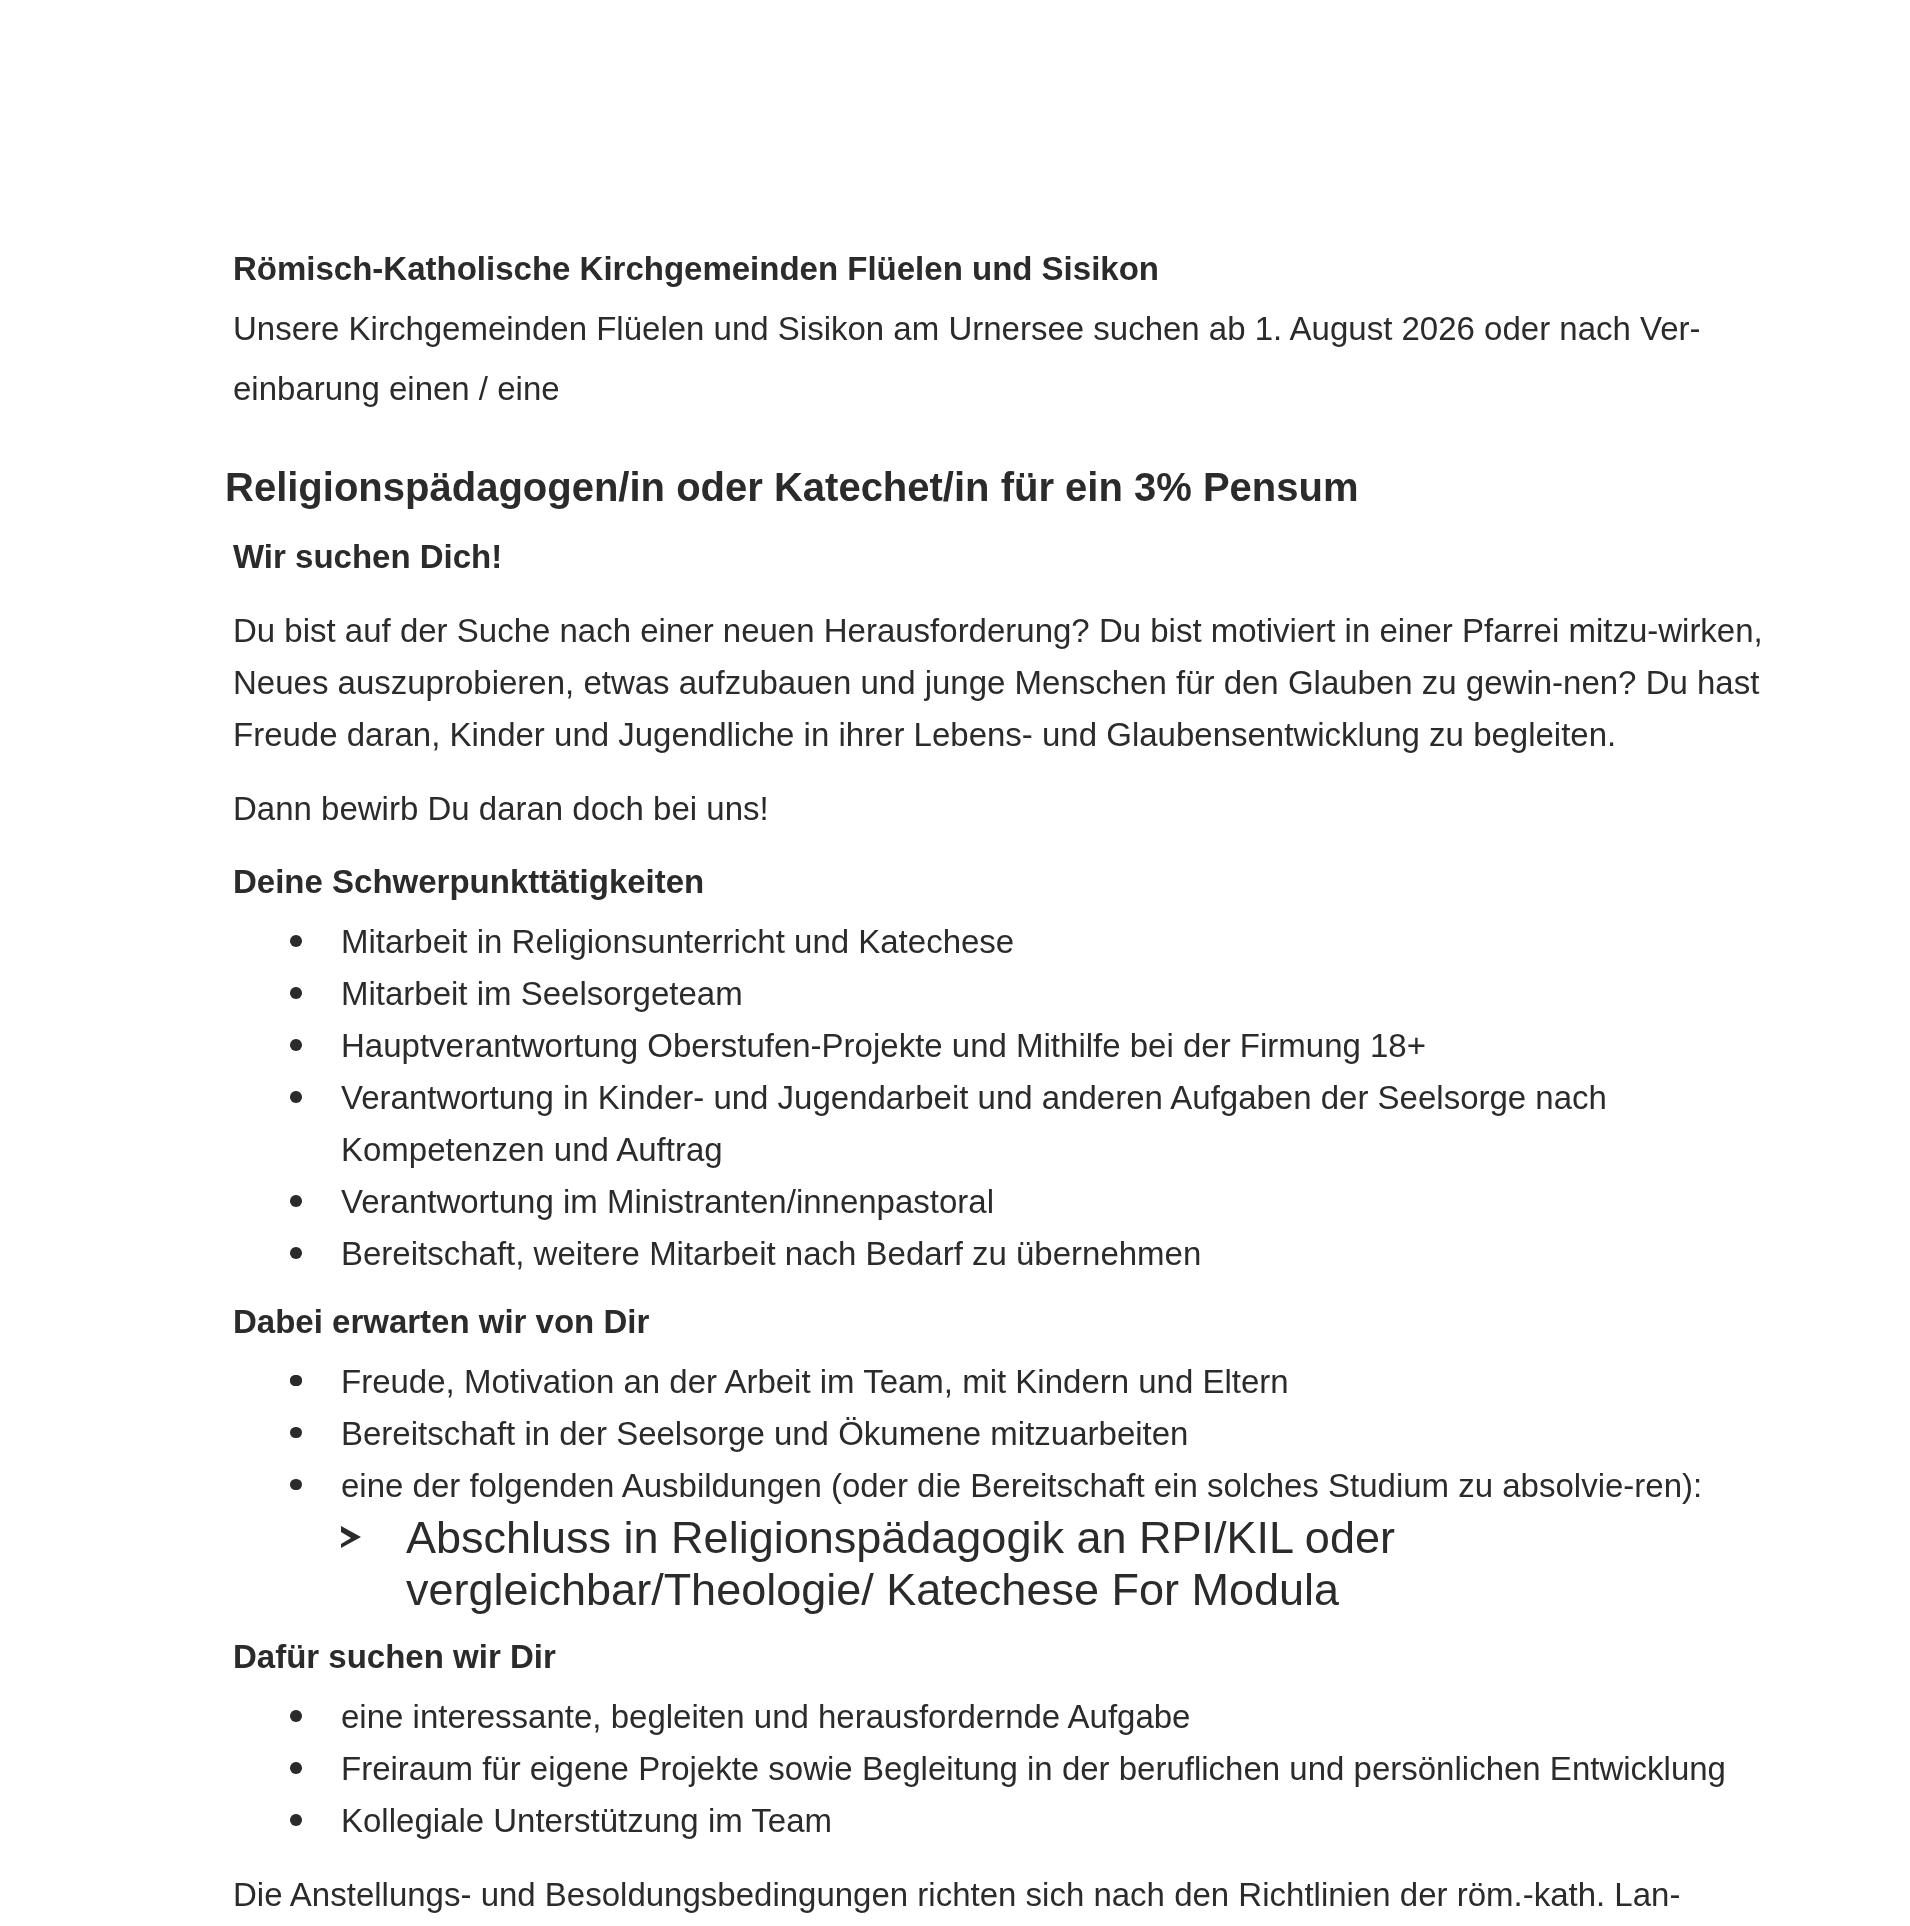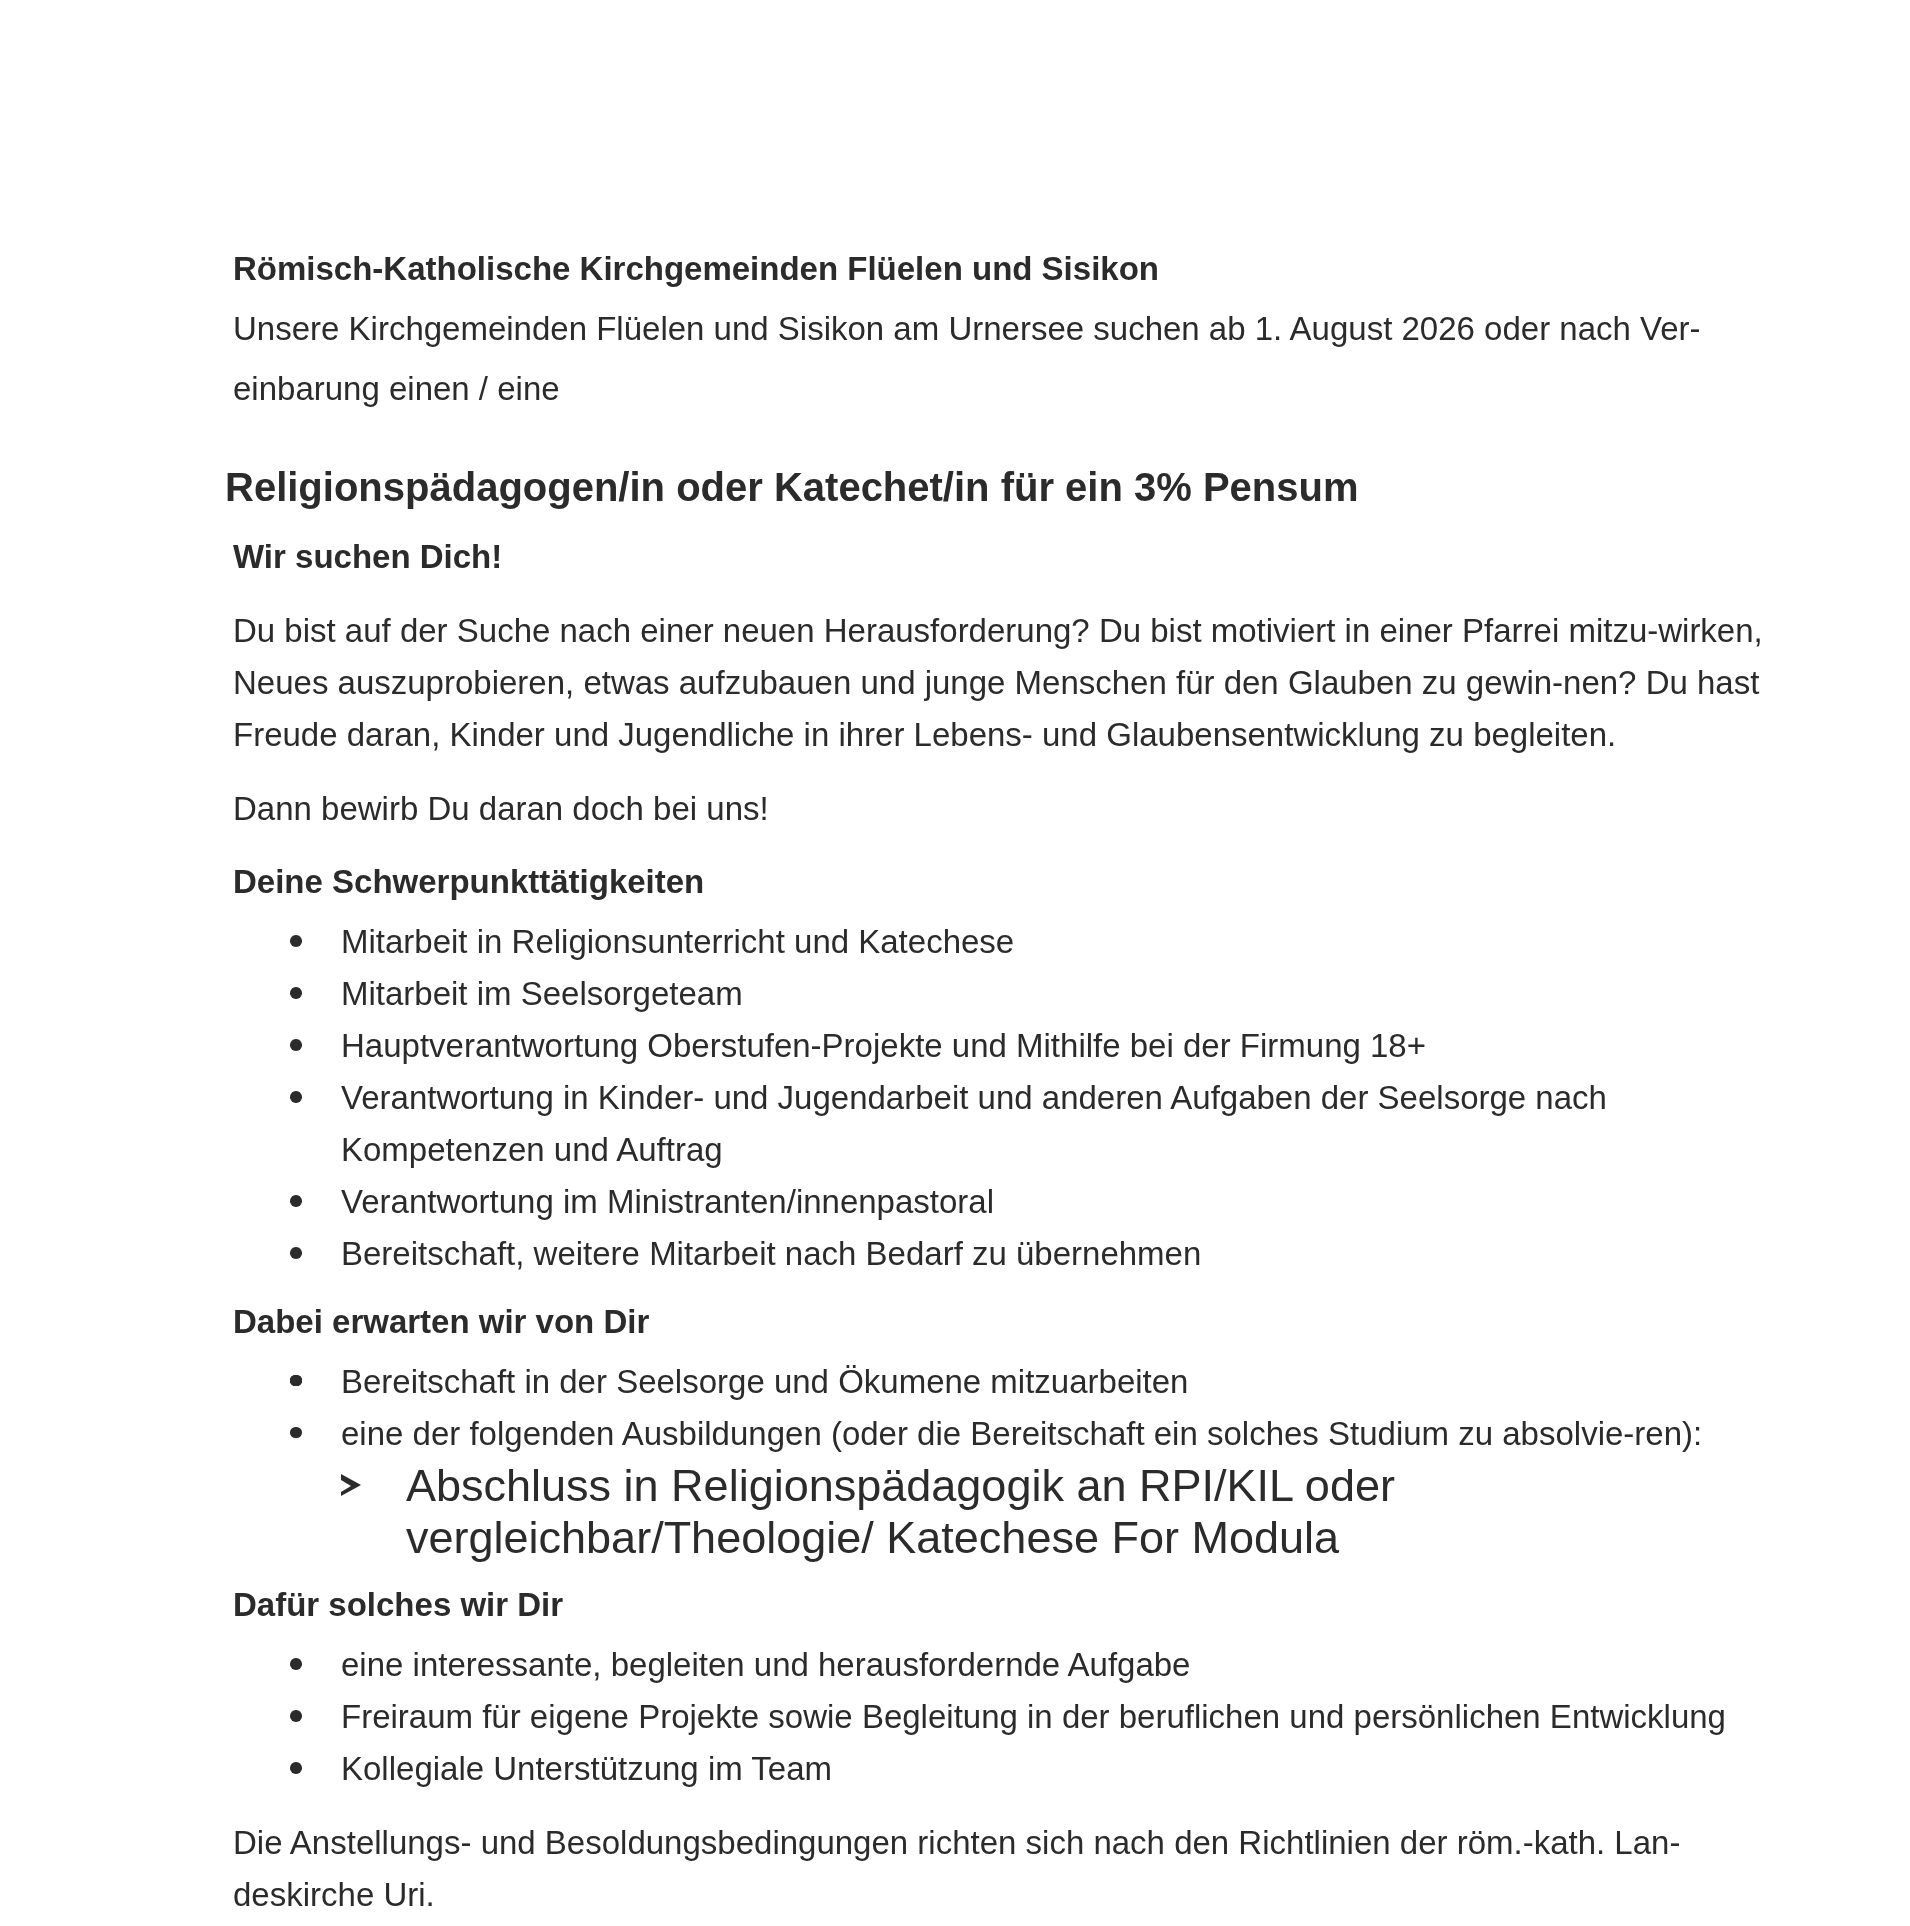--- a/index.html
+++ b/index.html
@@ -58,27 +58,27 @@
     <li class="bl"><span class="dot"></span><span>Mitarbeit im Seelsorgeteam</span></li>
     <li class="bl"><span class="dot"></span><span>Hauptverantwortung Oberstufen-Projekte und Mithilfe bei der Firmung 18+</span></li>
     <li class="bl"><span class="dot"></span><span>Verantwortung in Kinder- und Jugendarbeit und anderen Aufgaben der Seelsorge nach Kompetenzen und Auftrag</span></li>
     <li class="bl"><span class="dot"></span><span>Verantwortung im Ministranten/innenpastoral</span></li>
     <li class="bl"><span class="dot"></span><span>Bereitschaft, weitere Mitarbeit nach Bedarf zu übernehmen</span></li>
   </ul>
 
   <p class="p sec-head">Dabei erwarten wir von Dir</p>
   <ul>
     <li class="bl"><span class="dot"></span></li>
-    <li class="bl"><span class="dot"></span></li>
+    <li class="bl"><span class="dot"></span><span>Freude, Motivation an der Arbeit im Team, mit Kindern und Eltern</span></li>
     <li class="bl"><span class="dot"></span><span>Bereitschaft in der Seelsorge und Ökumene mitzuarbeiten</span></li>
     <li class="bl"><span class="dot"></span><span>eine der folgenden Ausbildungen (oder die Bereitschaft ein solches Studium zu absolvie-ren):</span></li>
     <li class="arrow"><span class="tri"></span><span class="tri-inner"></span><span>Abschluss in Religionspädagogik an RPI/KIL oder vergleichbar/Theologie/ Katechese For Modula</span></li>
   </ul>
 
-  <p class="p sec-head">Dafür solches wir Dir</p>
+  <p class="p sec-head">Dafür suchen wir Dir</p>
   <ul>
     <li class="bl"><span class="dot"></span><span>eine interessante, begleiten und herausfordernde Aufgabe</span></li>
     <li class="bl"><span class="dot"></span><span>Freiraum für eigene Projekte sowie Begleitung in der beruflichen und persönlichen Entwicklung</span></li>
     <li class="bl"><span class="dot"></span><span>Kollegiale Unterstützung im Team</span></li>
   </ul>
 
   <p class="p mt">Die Anstellungs- und Besoldungsbedingungen richten sich nach den Richtlinien der röm.-kath. Lan-deskirche Uri.</p>
 
 </div>
 

